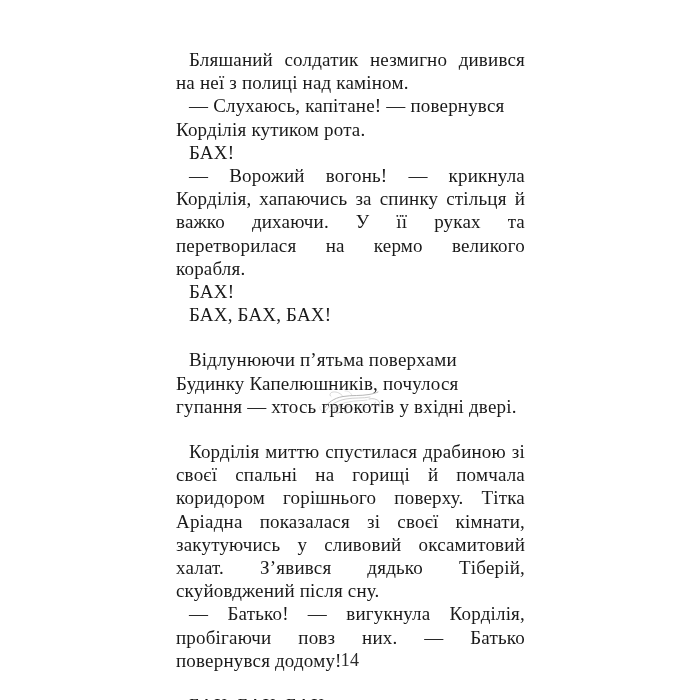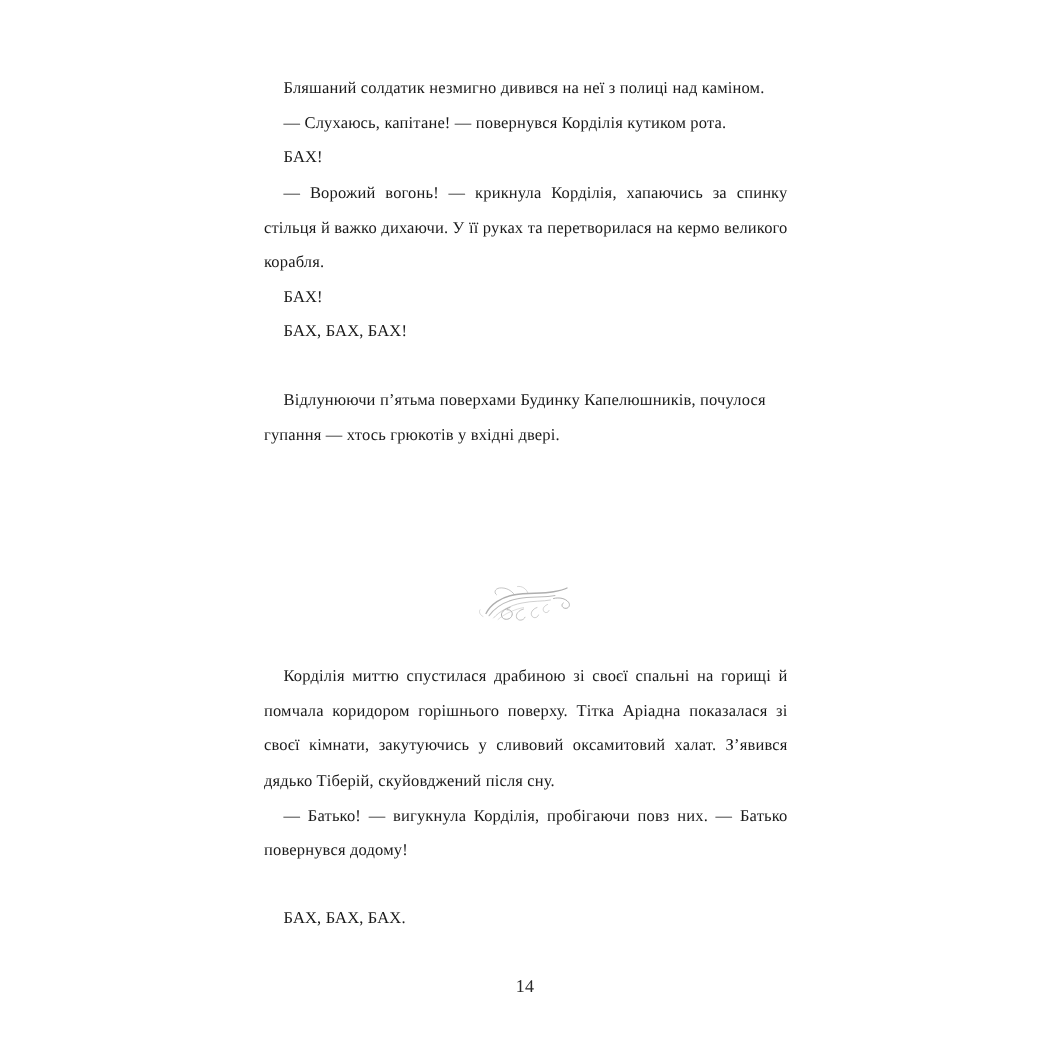--- a/index.html
+++ b/index.html
@@ -23,21 +23,21 @@
     position: absolute;
     left: 176px;
     top: 48px;
     width: 349px;
   }
   .para {
     margin: 0;
     text-indent: 13px;
     text-align: justify;
     text-justify: inter-word;
-    font-size: 11px;
+    font-size: 19px;
     line-height: 23.2px;
     color: #1a1a1a;
     letter-spacing: 0.01em;
     -webkit-font-smoothing: antialiased;
   }
   .para:last-child {
     text-align: left;
     margin-top: 22px;
   }
   
@@ -64,21 +64,21 @@
     top: 440px;
     width: 349px;
     font-family: Liberation Serif, serif;
   }
   #page-number {
     position: absolute;
     left: 0;
     top: 650px;
     width: 700px;
     text-align: center;
-    font-size: 12px;
+    font-size: 18px;
     color: #2a2a2a;
     font-family: "Liberation Serif", "DejaVu Serif", serif;
     letter-spacing: 0.02em;
   }
 </style>
 </head>
 <body>
 
 <div id="page">
 

